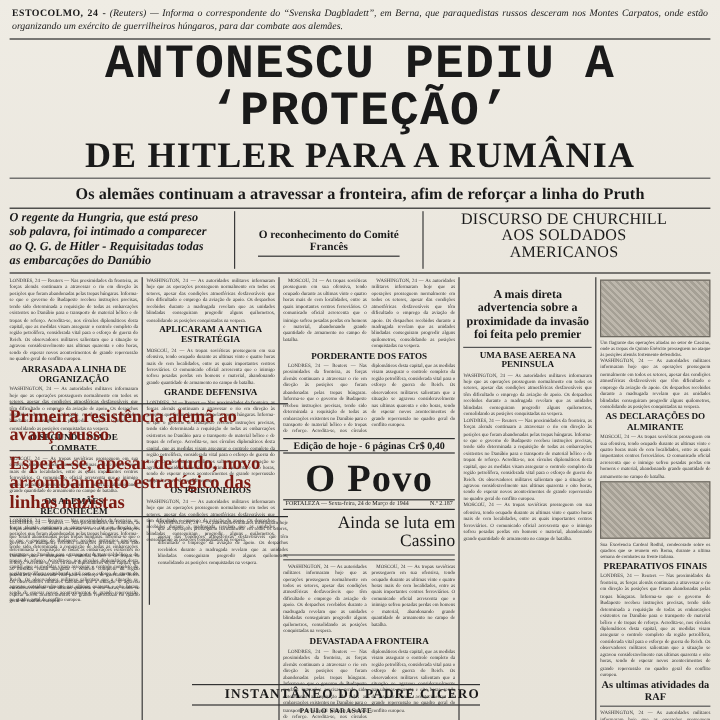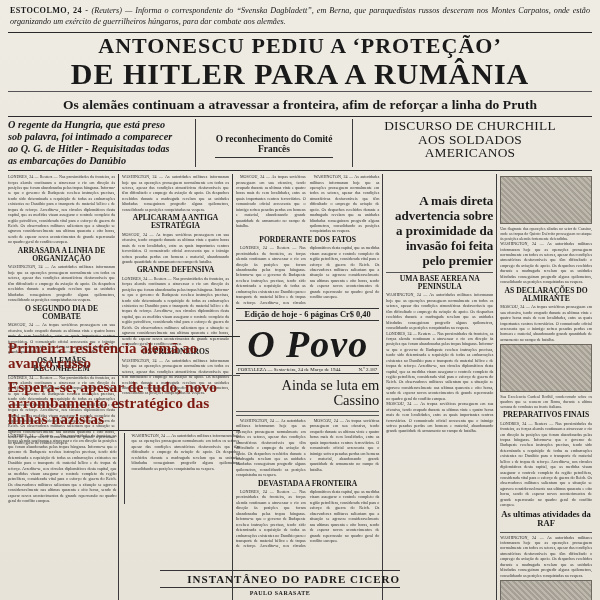--- a/index.html
+++ b/index.html
@@ -30,21 +30,21 @@
   .rule.thin{height:1px;background:#555;}
 
   
   .headline{
     text-align:center;
     font-weight:bold;
     letter-spacing:1px;
     line-height:0.98;
     margin:2px 0 0 0;
   }
-  .hl1{font-size:22px;}
+  .hl1{font-size:40px;font-family:Liberation Mono, monospace;}
   .hl2{font-size:30px;}
   .subhead{
     text-align:center;
     font-size:13.5px;
     font-weight:bold;
     margin:5px 0 2px 0;
     letter-spacing:.1px;
   }
 
   
@@ -73,24 +73,24 @@
   }
   .churchill{
     font-weight:normal;
     font-size:13.4px;
     text-align:center;
     line-height:1.02;
     letter-spacing:.2px;
   }
   .churchill2{
     font-weight:bold;
-    font-size:13px;
-    text-align:right;
+    font-size:10px;
+    text-align:center;
     line-height:1.15;
-    margin-top:20px;
+    margin-top:9px;
   }
 
   
   .grid{display:flex;margin-top:3px;}
   .col{box-sizing:border-box;}
   .c1{width:112px;}
   .c2{width:112px;}
   .c3{width:150px;}
   .c4{width:112px;}
   .c5{width:96px;}
@@ -115,24 +115,23 @@
   .body p{margin:0 0 2px 0;text-indent:4px;}
 
   
   .masthead{
     text-align:center;
     margin:4px 0 1px 0;
   }
   .povo{
     font-family:"Liberation Serif", serif;
     font-weight:bold;
-    font-size:38px;
+    font-size:32px;
     letter-spacing:1px;
     line-height:1;
-    font-style:italic;
   }
   .mastline{
     display:flex;justify-content:space-between;
     font-size:5px;border-top:1px solid #333;border-bottom:1px solid #333;
     padding:1px 2px;margin-top:2px;
   }
   .edbar{
     text-align:center;font-weight:bold;font-size:8.4px;
     border-top:1px solid #333;border-bottom:1px solid #333;
     padding:1px 0;margin:3px 0 2px 0;

